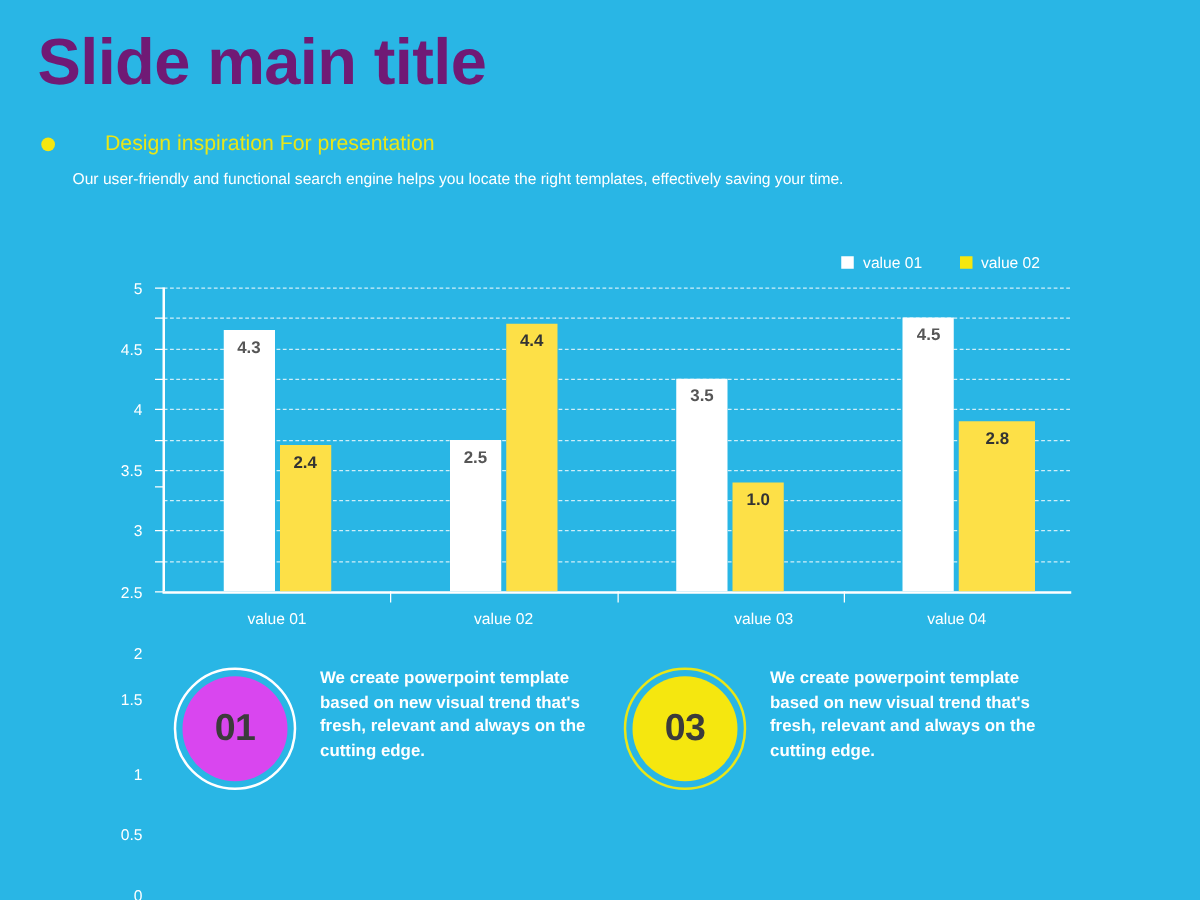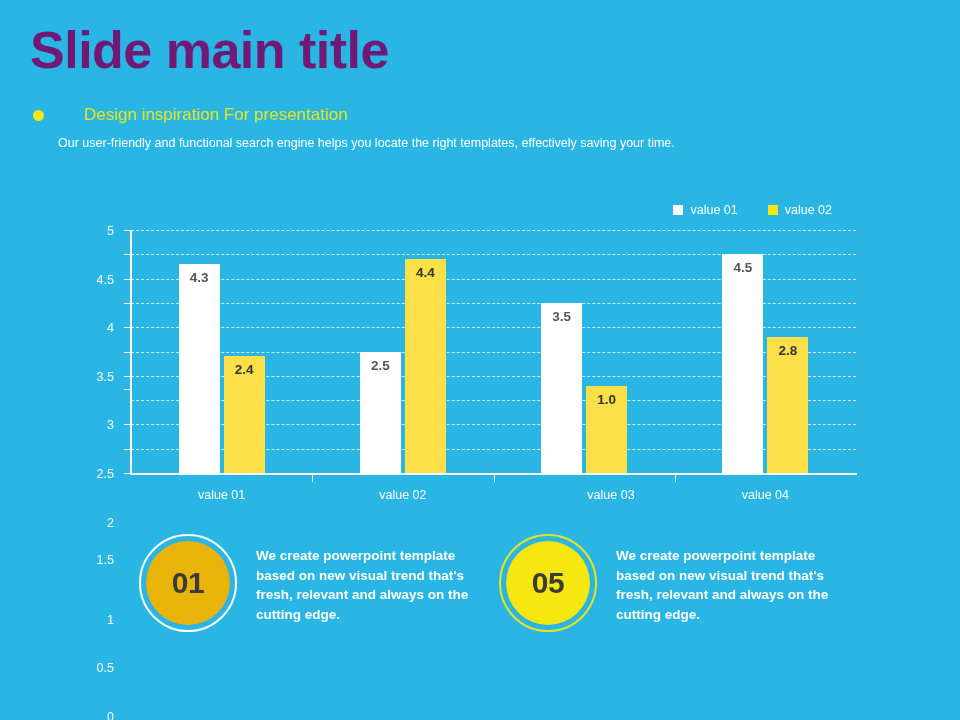--- a/index.html
+++ b/index.html
@@ -222,28 +222,27 @@
     justify-content: center;
   }
   .circle-num {
     font-size: 30px;
     font-weight: bold;
     color: #3b3b3b;
     letter-spacing: -0.5px;
   }
   
   #circle-01 .circle-ring-outer { border: 2px solid #ffffff; }
-  #circle-01 .circle-inner { background: #eab308; }
+  #circle-01 .circle-inner { background: #d946ef; }
   
   #circle-02 .circle-ring-outer { border: 2px solid #e9e617; }
   #circle-02 .circle-inner { background: #f5e70f; }
 
   .feature-text {
     margin-left: 19px;
-    margin-top: 14px;
     width: 215px;
     font-size: 13.5px;
     font-weight: bold;
     line-height: 1.45;
     color: #ffffff;
   }
 </style>
 </head>
 <body>
 
@@ -343,21 +342,21 @@
           </div>
           <div class="bar bar-white" style="left: 410.125px; width: 41px; height: 170.1px;">
             <div class="bar-value">3.5</div>
           </div>
           <div class="bar bar-yellow" style="left: 455.125px; width: 41px; height: 87.48px;">
             <div class="bar-value">1.0</div>
           </div>
           <div class="bar bar-white" style="left: 591.375px; width: 41px; height: 218.7px;">
             <div class="bar-value">4.5</div>
           </div>
-          <div class="bar bar-yellow" style="left: 636.375px; width: 41px; height: 136.08px;">
+          <div class="bar bar-yellow" style="left: 636.375px; width: 41px; height: 136.08px; padding-left: 20px;">
             <div class="bar-value">2.8</div>
           </div>
         </div>
       <div id="catlabels">
           <div class="cat-label" style="left: 90.625px;">value 01</div>
           <div class="cat-label" style="left: 271.875px;">value 02</div>
           <div class="cat-label" style="left: 480px;">value 03</div>
           <div class="cat-label" style="left: 634.375px;">value 04</div>
         </div>
     </div>
@@ -372,20 +371,20 @@
           <span class="circle-num">01</span>
         </span>
       </div>
       <div class="feature-text">We create powerpoint template based on new visual trend that's fresh, relevant and always on the cutting edge.</div>
     </div>
 
     <div class="feature" id="feature-2">
       <div class="feature-circle" id="circle-02">
         <span class="circle-ring-outer"></span>
         <span class="circle-inner">
-          <span class="circle-num">05</span>
+          <span class="circle-num">03</span>
         </span>
       </div>
       <div class="feature-text">We create powerpoint template based on new visual trend that's fresh, relevant and always on the cutting edge.</div>
     </div>
 
   </div>
 </div>
 
 </body></html>

